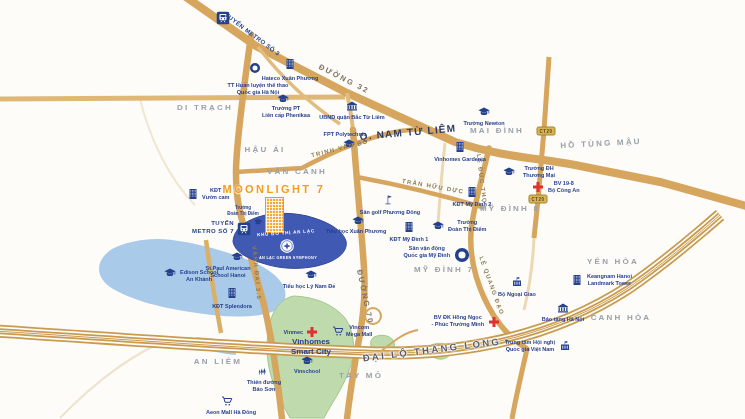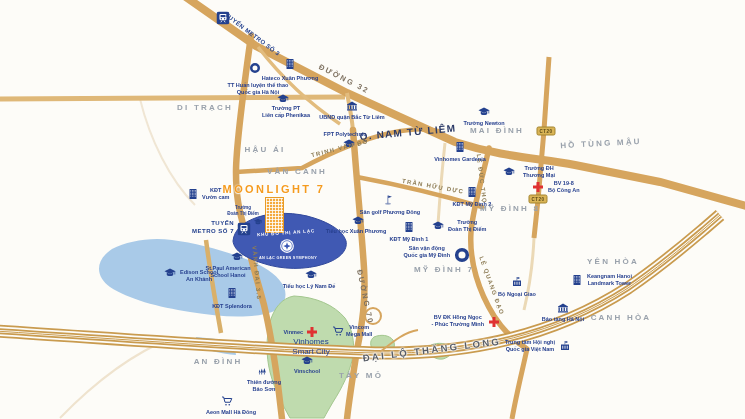--- a/index.html
+++ b/index.html
@@ -13,21 +13,21 @@
   .road{color:#8D7C55;font-size:6px;font-weight:700;letter-spacing:1.3px;}
   .road-big{color:#7E7160;font-size:7.5px;font-weight:800;letter-spacing:2px;}
   .metro{color:#24418E;font-size:6px;font-weight:800;letter-spacing:.5px;}
   .highway{color:#585D66;font-size:9.5px;font-weight:800;letter-spacing:2.4px;
     text-shadow:0 0 2px #fff,0 0 2px #fff,0 0 3px #fff;}
   .project-title{color:#F59B1E;font-size:11px;font-weight:800;letter-spacing:2.4px;
     text-shadow:0 0 2px #fff,0 1px 1px rgba(255,255,255,.9);}
   .poly-text{color:#fff;font-size:4.5px;font-weight:700;letter-spacing:.8px;}
   .poly-sub{color:#fff;font-size:3.8px;font-weight:600;letter-spacing:.3px;opacity:.95;}
   .tiny-poi{color:#27408F;font-size:4.5px;font-weight:700;}
-  .vin-title{color:#27408F;font-size:8px;font-weight:400;}
+  .vin-title{color:#27408F;font-size:8px;font-weight:700;}
   .poi-label{position:absolute;z-index:5;color:#27408F;font-size:5.5px;font-weight:700;
     line-height:1.25;white-space:pre-line;text-align:center;}
   .poi-icon{position:absolute;z-index:4;}
   .poi-icon svg{display:block;width:100%;height:100%;}
   .badge{position:absolute;z-index:5;background:#D9B456;border:1px solid #A3842E;color:#584716;
     font-size:4.5px;font-weight:700;padding:0 2px;border-radius:2px;height:7px;line-height:7px;
     transform:translate(-50%,-50%);letter-spacing:.5px;}
   #moonlight-tower{position:absolute;z-index:3;left:265px;top:197px;width:17px;height:34px;
     background:#F4A93C;border:1px solid #E89B25;
     background-image:repeating-linear-gradient(90deg,rgba(255,255,255,.8) 0 1px,transparent 1px 3px),
@@ -80,21 +80,21 @@
   <div id="overlay">
       <div class="lbl area" style="left: 205px; top: 108px; transform: translate(-50%, -50%) rotate(0deg);">DI TRẠCH</div>
       <div class="lbl area" style="left: 265px; top: 150px; transform: translate(-50%, -50%) rotate(0deg);">HẬU ÁI</div>
       <div class="lbl area" style="left: 281px; top: 172px; transform: translate(-50%, -50%) rotate(0deg); margin-left: 16px;">VÂN CANH</div>
       <div class="lbl area" style="left: 497px; top: 131px; transform: translate(-50%, -50%) rotate(0deg);">MAI ĐÌNH</div>
       <div class="lbl area" style="left: 601px; top: 144px; transform: translate(-50%, -50%) rotate(-3deg);">HỒ TÙNG MẬU</div>
       <div class="lbl area" style="left: 510px; top: 209px; transform: translate(-50%, -50%) rotate(0deg);">MỸ ĐÌNH 8</div>
       <div class="lbl area" style="left: 444px; top: 270px; transform: translate(-50%, -50%) rotate(0deg);">MỸ ĐÌNH 7</div>
       <div class="lbl area" style="left: 613px; top: 262px; transform: translate(-50%, -50%) rotate(0deg);">YÊN HÒA</div>
       <div class="lbl area" style="left: 621px; top: 318px; transform: translate(-50%, -50%) rotate(0deg);">CANH HÒA</div>
-      <div class="lbl area" style="left: 218px; top: 362px; transform: translate(-50%, -50%) rotate(0deg);">AN ĐÌNH</div>
+      <div class="lbl area" style="left: 218px; top: 362px; transform: translate(-50%, -50%) rotate(0deg);">AN LIÊM</div>
       <div class="lbl area" style="left: 361px; top: 376px; transform: translate(-50%, -50%) rotate(0deg);">TÂY MỖ</div>
       <div class="lbl district" style="left: 408px; top: 133px; transform: translate(-50%, -50%) rotate(-5deg);">Q. NAM TỪ LIÊM</div>
       <div class="lbl road-big" style="left: 344px; top: 79px; transform: translate(-50%, -50%) rotate(27deg);">ĐƯỜNG 32</div>
       <div class="lbl metro" style="left: 252px; top: 35px; transform: translate(-50%, -50%) rotate(37deg);">TUYẾN METRO SỐ 3</div>
       <div class="lbl metro al-r" style="left: 234px; top: 227px; transform: translate(-100%, -50%) rotate(0deg);">TUYẾN
 METRO SỐ 7</div>
       <div class="lbl road" style="left: 340px; top: 149px; transform: translate(-50%, -50%) rotate(-14deg);">TRỊNH VĂN BÔ</div>
       <div class="lbl road" style="left: 433px; top: 187px; transform: translate(-50%, -50%) rotate(10deg);">TRẦN HỮU DỰC</div>
       <div class="lbl road" style="left: 481px; top: 179px; transform: translate(-50%, -50%) rotate(83deg);">LÊ ĐỨC THỌ</div>
       <div class="lbl road" style="left: 491px; top: 286px; transform: translate(-50%, -50%) rotate(70deg);">LÊ QUANG ĐẠO</div>

